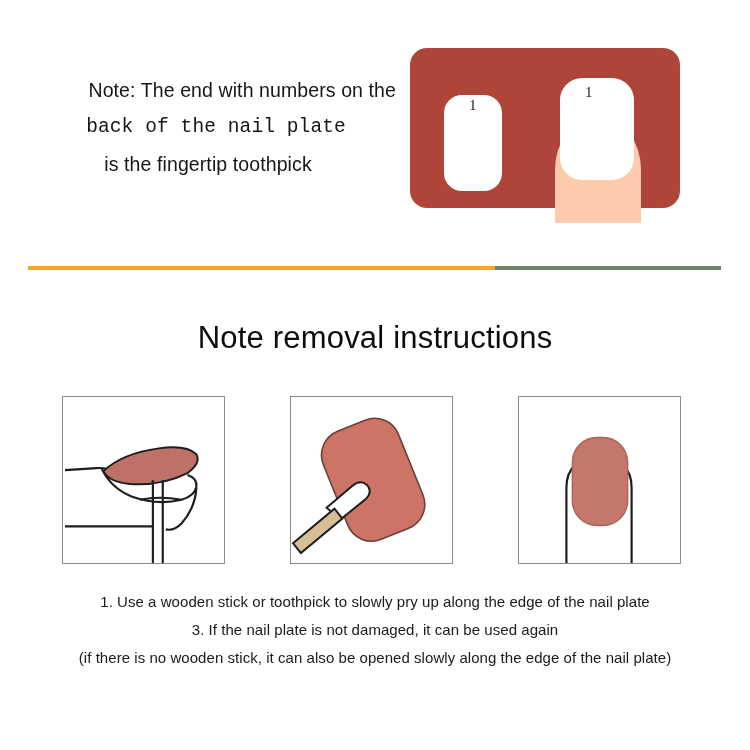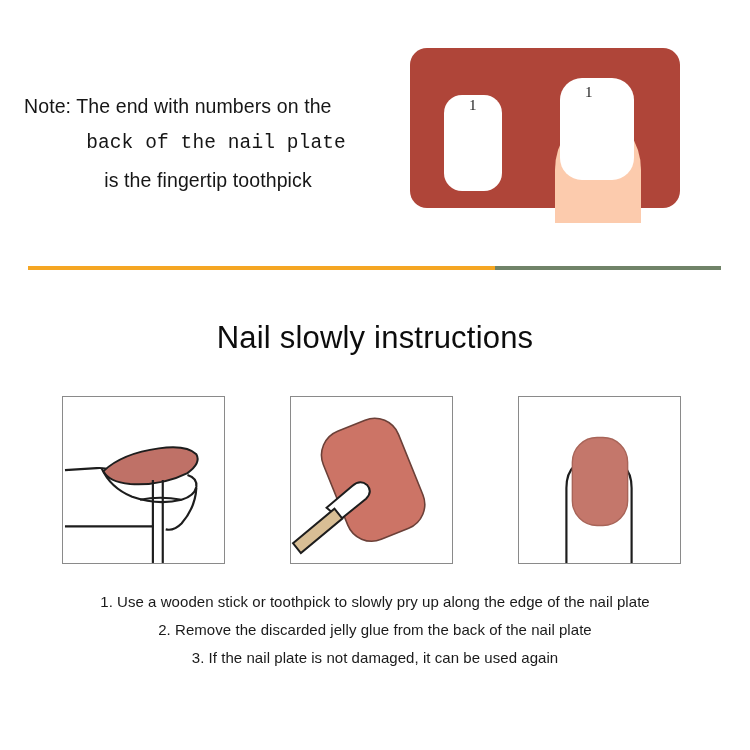--- a/index.html
+++ b/index.html
@@ -32,21 +32,21 @@
     width: 386px;
     text-align: center;
   }
   .note-line {
     font-size: 19.5px;
     line-height: 37px;
     color: #161616;
     white-space: nowrap;
     letter-spacing: 0.1px;
   }
-  .note-line.l1 { text-align: left; padding-left: 14px; margin-top: 16px; }
+  .note-line.l1 { text-align: right; padding-left: 14px; }
   .note-line.l2 { text-align: center; padding-left: 26px; font-family: Liberation Mono, monospace; }
   .note-line.l3 { text-align: center; padding-left: 10px; }
 
   
   #nail-card {
     position: absolute;
     left: 410px;
     top: 48px;
     width: 270px;
     height: 160px;
@@ -176,21 +176,21 @@
   <div class="nail-number" id="nail-number-left">1</div>
   <div class="nail-number" id="nail-number-right">1</div>
 
 </div>
 
 <div id="divider">
   <div id="divider-left"></div>
   <div id="divider-right"></div>
 </div>
 
-<div id="section-title">Nail slowly instructions</div>
+<div id="section-title">Note removal instructions</div>
 
 <div id="steps-row">
 
   <div class="step-box" id="step-box-1">
     <svg class="step-svg" viewBox="0 0 163 168">
 
       <path d="M2 74 L34 72 Q48 71 56 79" fill="none" stroke="#1d1d1d" stroke-width="2.2"></path>
 
       <path d="M39 72 Q48 92 70 101 Q96 110 120 104 Q133 100 135 91 Q136 82 126 79" fill="none" stroke="#1d1d1d" stroke-width="2.2"></path>
 
@@ -226,15 +226,15 @@
       <path d="M48 168 L48 92 Q48 62 81 62 Q114 62 114 92 L114 168" fill="none" stroke="#1d1d1d" stroke-width="2.2"></path>
 
       <rect x="54" y="41" width="56" height="89" rx="25" ry="25" fill="#C4776B" stroke="#a86458" stroke-width="1.4"></rect>
     </svg>
   </div>
 
 </div>
 
 <div id="instructions">
   <div class="instr-line">1. Use a wooden stick or toothpick to slowly pry up along the edge of the nail plate</div>
-  <div class="instr-line">2. Remove the discarded jelly glue from the back of the nail plate</div>
   <div class="instr-line">3. If the nail plate is not damaged, it can be used again</div>
+  <div class="instr-line">(if there is no wooden stick, it can also be opened slowly along the edge of the nail plate)</div>
 </div>
 
 </body></html>

